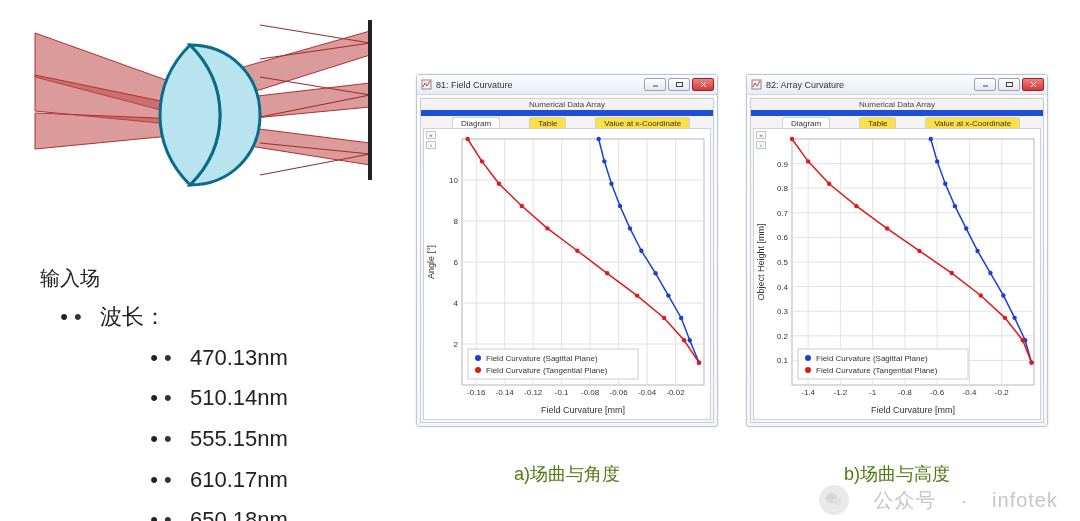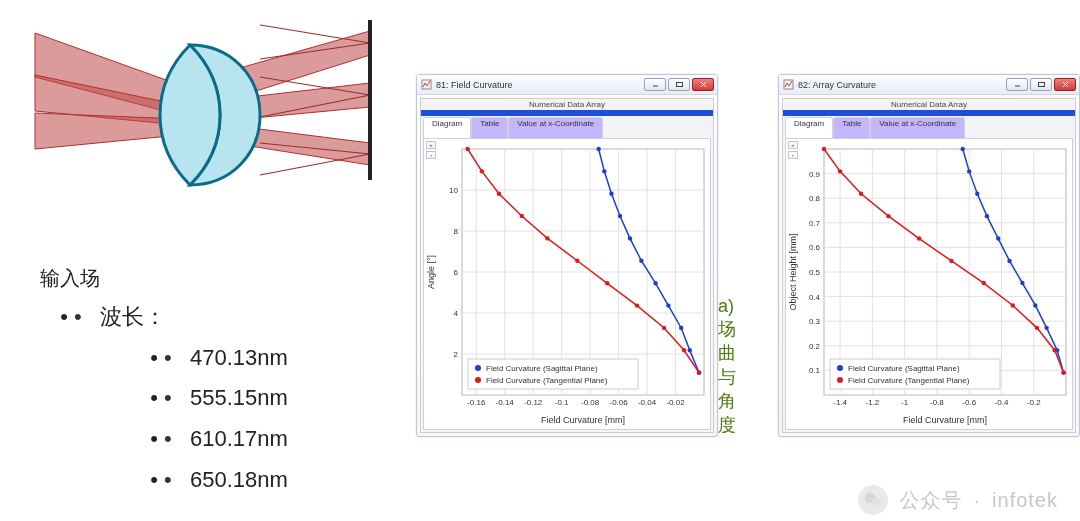--- a/index.html
+++ b/index.html
@@ -46,21 +46,21 @@
   .bold { font-weight: 400; }
 
   
   .panels {
     position: absolute;
     left: 416px;
     top: 74px;
     display: flex;
     gap: 28px;
   }
-  .chart-with-caption { display:flex; flex-direction:row; align-items:flex-end; }
+  .chart-with-caption { display:flex; flex-direction:column; align-items:center;gap:27px; }
   .caption { margin-top: 8px; font-size: 18px; color:#4d7c0f; }
   .win {
     width: 302px;
     background: linear-gradient(#fdfdfd,#f6f6f6);
     border: 1px solid #bfc7d6;
     border-radius: 3px;
     box-shadow: 0 0 2px rgba(0,0,0,.15);
   }
   .titlebar {
     height: 20px;
@@ -98,31 +98,32 @@
     border-bottom:6px solid #1d4ed8;
   }
   .tabs {
     display:flex;
     align-items:flex-end;
     font-size: 8px;
     padding-left: 2px;
     background:#f3f3f5;
   }
   .tab {
-    padding: 1px 8px 11px 8px;
+    padding: 1px 8px 1px 8px;
     border:1px solid #cfd1d8;
     border-bottom:none;
     border-top-left-radius:3px;
     border-top-right-radius:3px;
     background:#fff;
     color:#333;
     position:relative;
     top:1px;
-  }
-  .tab.inactive { background:#c4b5fd; }
+    margin-left:29px;
+  }
+  .tab.inactive { background:#fde047; }
   .plot-area {
     position: relative;
     background:#fff;
     border:1px solid #cfd1d8;
     margin: 0 2px 2px 2px;
   }
   .sidebtns {
     position:absolute;
     left:2px; top:2px;
     display:flex; flex-direction:column; gap:2px;
@@ -134,21 +135,21 @@
     display:flex; align-items:center; justify-content:center;
     font-size:6px; color:#555;
   }
   svg.plot { display:block; }
   .watermark {
     position:absolute;
     right: 22px;
     bottom: 6px;
     display:flex;
     align-items:center;
-    gap: 11px;
+    gap: 24px;
     color: #bcbcbc;
     font-size: 20px;
     letter-spacing: 1px;
     opacity: .85;
   }
   .watermark .wm-icon {
     width: 30px; height: 30px;
     border-radius: 50%;
     background: #e6e6e6;
     display:flex; align-items:center; justify-content:center;
@@ -182,20 +183,21 @@
 
     <line x1="340" y1="5" x2="340" y2="165" stroke="#222" stroke-width="4"></line>
   </svg>
 
   <div class="input-field-block">
     <div class="input-field-title">输入场</div>
     <ul class="ul1">
       <li><span>波长：</span>
         <ul class="ul2">
           <li><span>470.13nm</span></li>
+          <li><span>510.14nm</span></li>
           <li><span class="bold">555.15nm</span></li>
           <li><span>610.17nm</span></li>
           <li><span>650.18nm</span></li>
         </ul>
       </li>
     </ul>
   </div>
 </div>
 
 <div class="panels">
@@ -409,20 +411,21 @@
               <text transform="translate(10,133) rotate(-90)" font-size="9" text-anchor="middle" fill="#333">Object Height [mm]</text>
               <rect x="44" y="220" width="170" height="30" fill="#fff" stroke="#ccc"></rect>
               <circle cx="54" cy="229" r="3" fill="#1b3fd6"></circle>
               <text x="62" y="232" font-size="8" fill="#333">Field Curvature (Sagittal Plane)</text>
               <circle cx="54" cy="241" r="3" fill="#e11919"></circle>
               <text x="62" y="244" font-size="8" fill="#333">Field Curvature (Tangential Plane)</text>
             </svg>
         </div>
       </div>
     </div>
+    <div class="caption">b)场曲与高度</div>
   </div>
 </div>
 
 <div class="watermark">
   <span class="wm-icon">
     <svg width="20" height="20" viewBox="0 0 24 24">
         <ellipse cx="9" cy="10" rx="7" ry="6" fill="#cfcfcf"></ellipse>
         <ellipse cx="16" cy="14" rx="5.5" ry="4.5" fill="#dcdcdc"></ellipse>
       </svg>
   </span>

